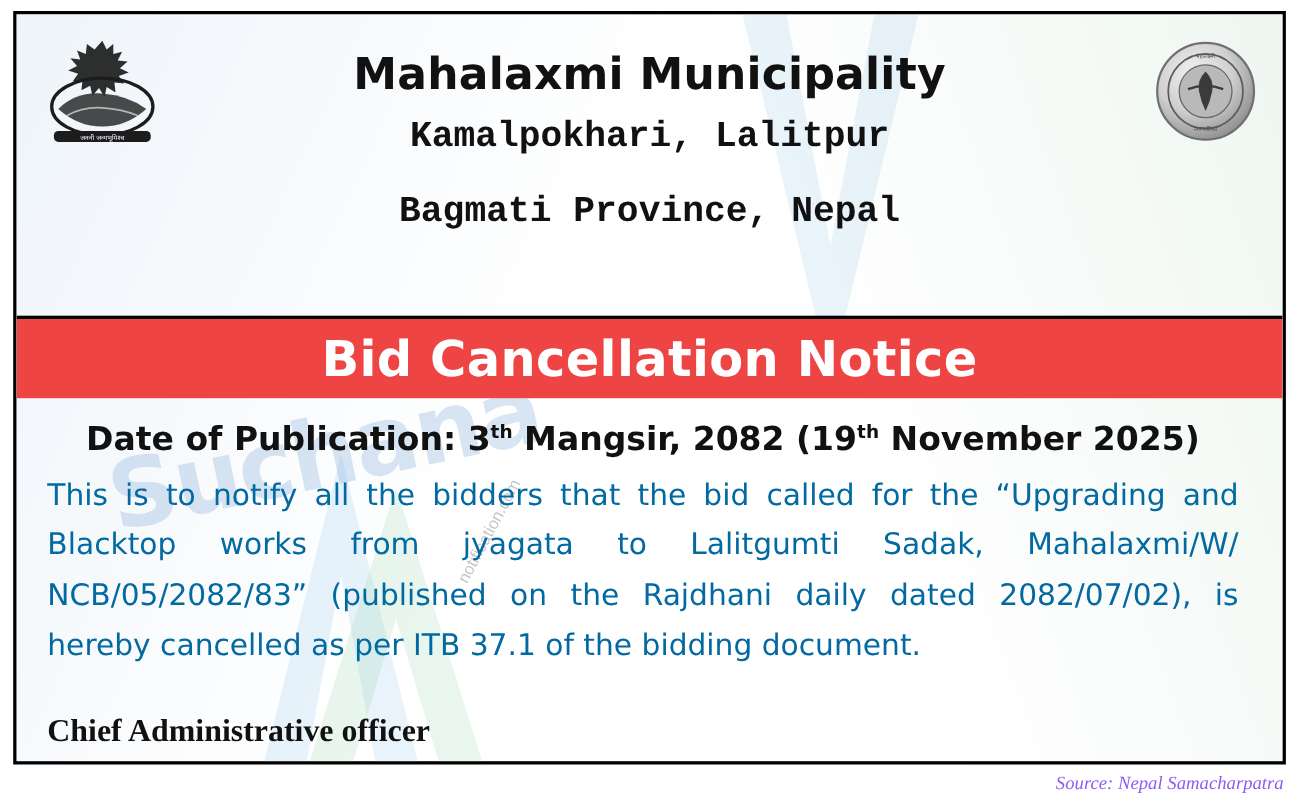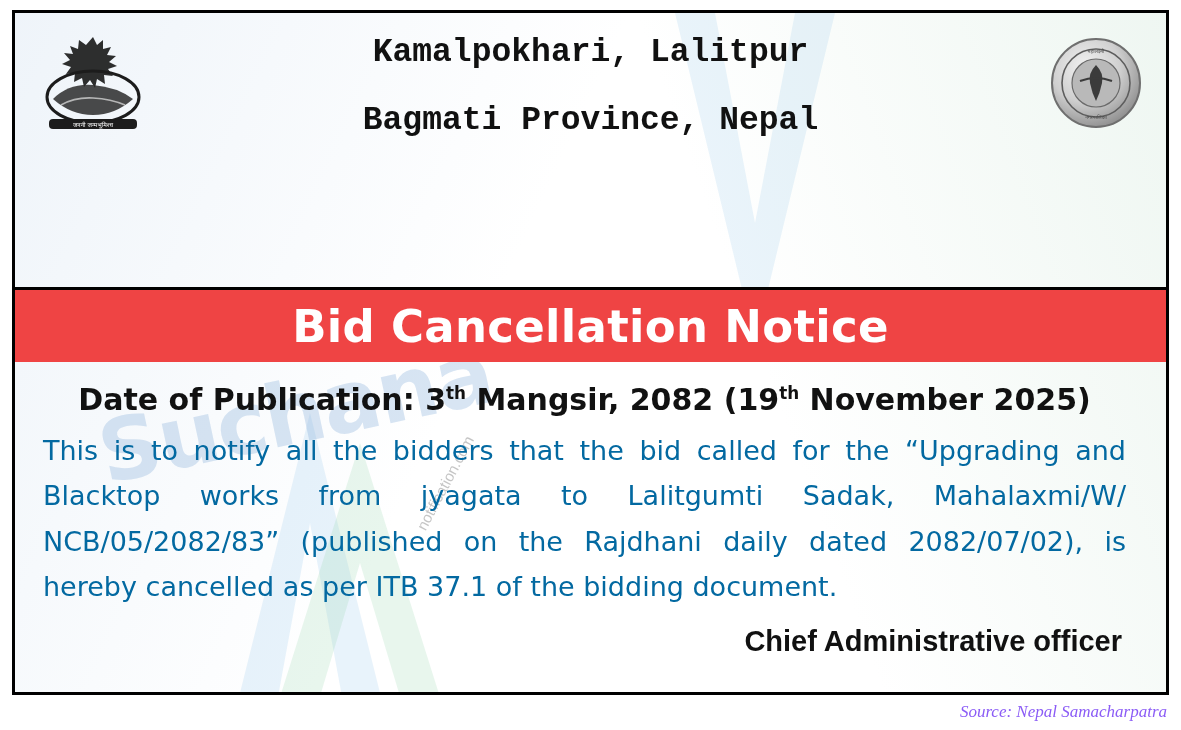--- a/index.html
+++ b/index.html
@@ -170,25 +170,25 @@
   .para {
     font-family: "DejaVu Sans", sans-serif;
     font-size: 27px;
     line-height: 1.68;
     text-align: justify;
     text-justify: inter-word;
     margin: 0;
     color: #0369a1;
   }
   .signature {
-    text-align: right;
-    font-family: Liberation Sans, sans-serif;
+    text-align: left;
+    font-family: Liberation Serif, serif;
     font-weight: bold;
     font-size: 29px;
-    margin-top: 16px;
+    margin-top: 40px;
     padding-right: 4px;
   }
 
   
   .source {
     position: absolute;
     right: 14px;
     bottom: 8px;
     font-family: "Liberation Serif", serif;
     font-style: italic;
@@ -240,20 +240,21 @@
       <circle cx="46" cy="46" r="44" fill="url(#sealGrad)" stroke="#6f6f6f" stroke-width="2"></circle>
       <circle cx="46" cy="46" r="34" fill="none" stroke="#5d5d5d" stroke-width="1.6"></circle>
       <circle cx="46" cy="46" r="24" fill="#b9b9b9" stroke="#6a6a6a" stroke-width="1.2"></circle>
       <path d="M46 28 q8 8 6 18 q-2 10 -6 18 q-4 -8 -6 -18 q-2 -10 6 -18 Z" fill="#3b3b3b"></path>
       <path d="M30 44 q16 -6 32 0" fill="none" stroke="#3b3b3b" stroke-width="2"></path>
       <text x="46" y="16" text-anchor="middle" font-size="5" fill="#4a4a4a" font-family="DejaVu Sans, sans-serif">महालक्ष्मी</text>
       <text x="46" y="82" text-anchor="middle" font-size="5" fill="#4a4a4a" font-family="DejaVu Sans, sans-serif">नगरपालिका</text>
     </svg>
 
     <div class="header-text">
+      <div class="h-line1">Mahalaxmi Municipality</div>
       <div class="h-line3">Kamalpokhari, Lalitpur</div>
       <div class="h-line4">Bagmati Province, Nepal</div>
     </div>
   </div>
 
   <div class="title-bar">
     <div class="title">Bid Cancellation Notice</div>
   </div>
 
   <div class="body-wrap">

